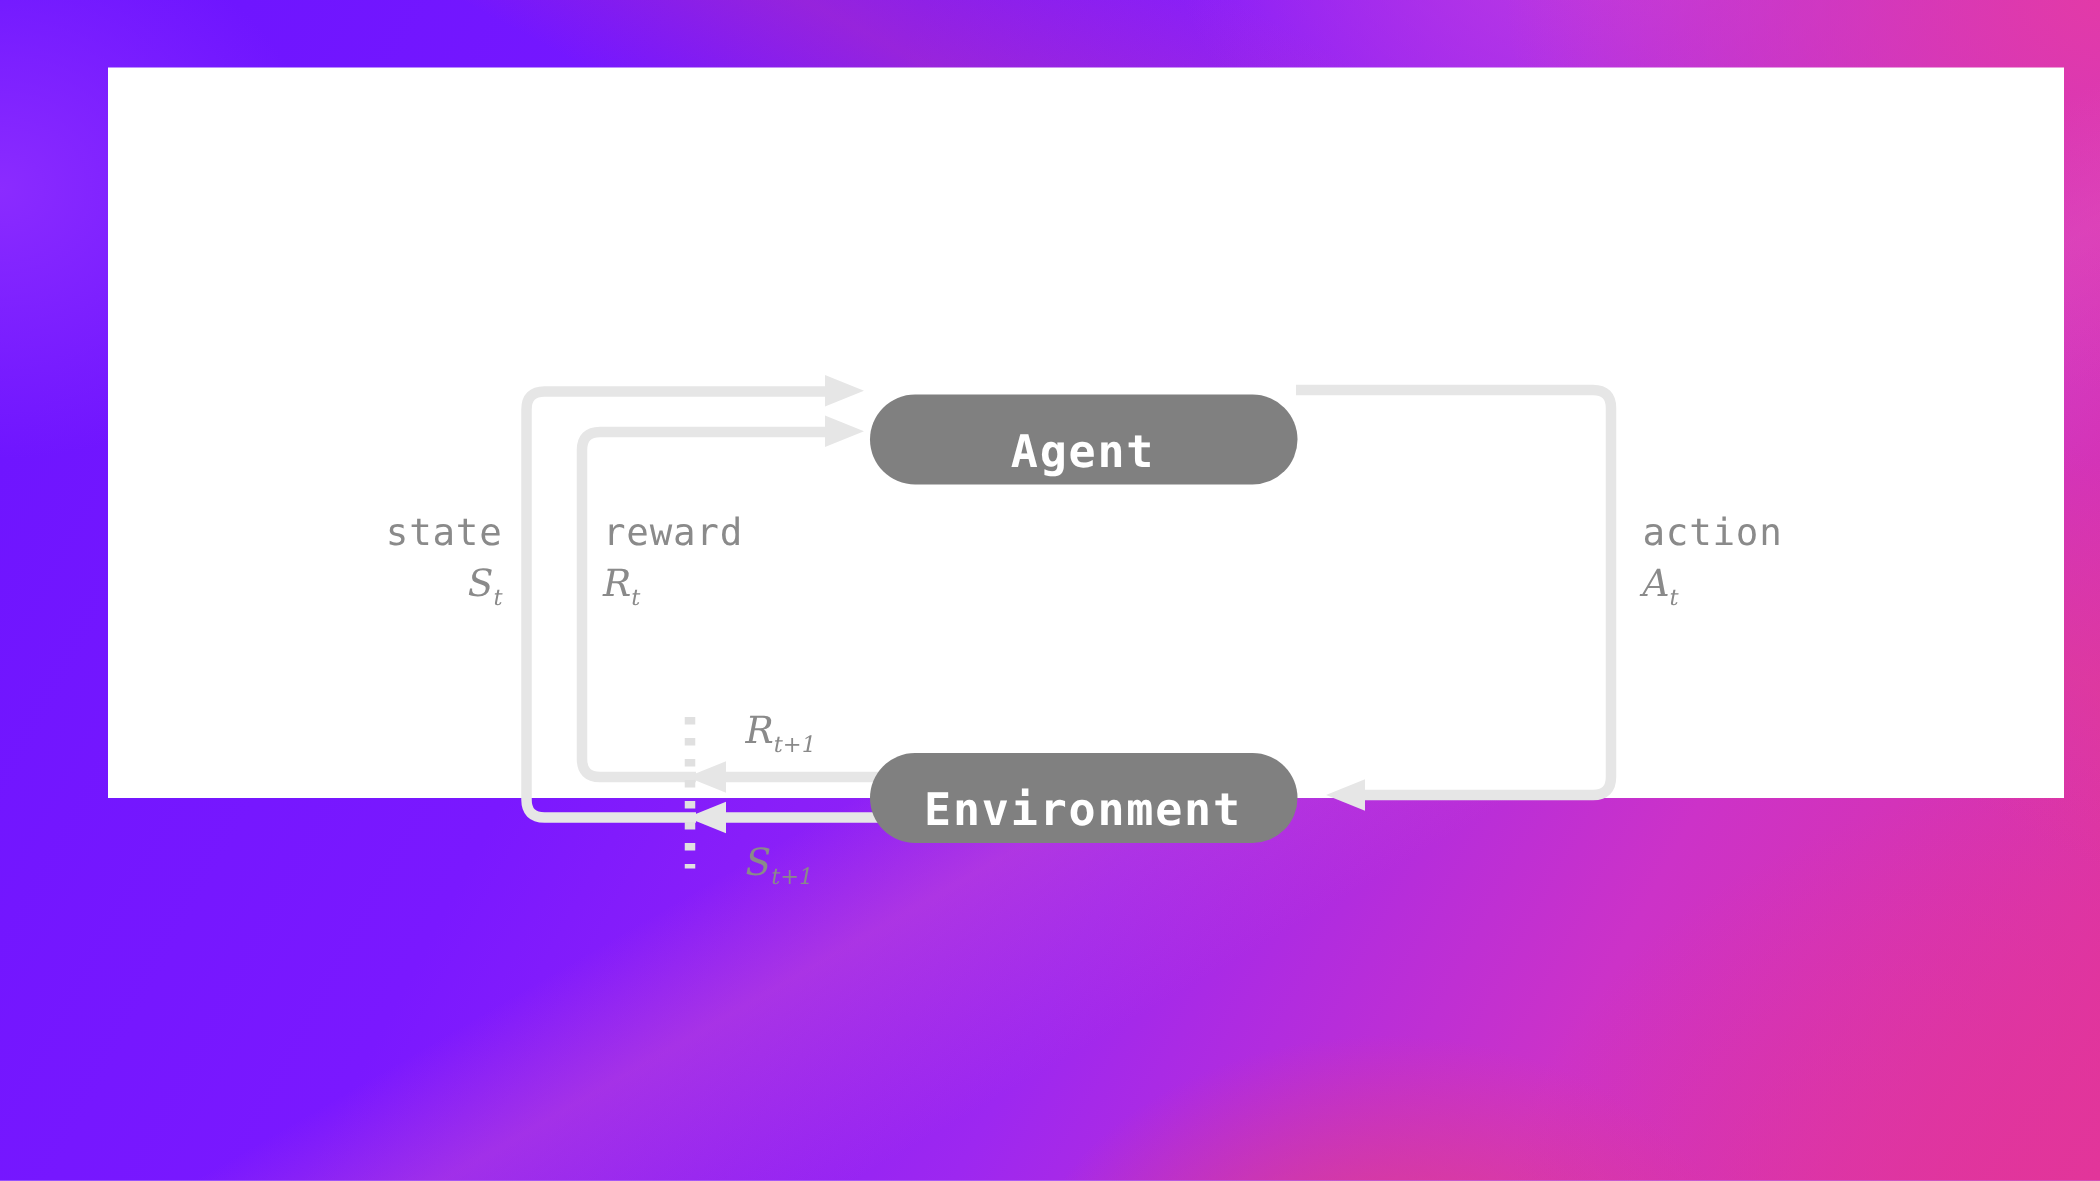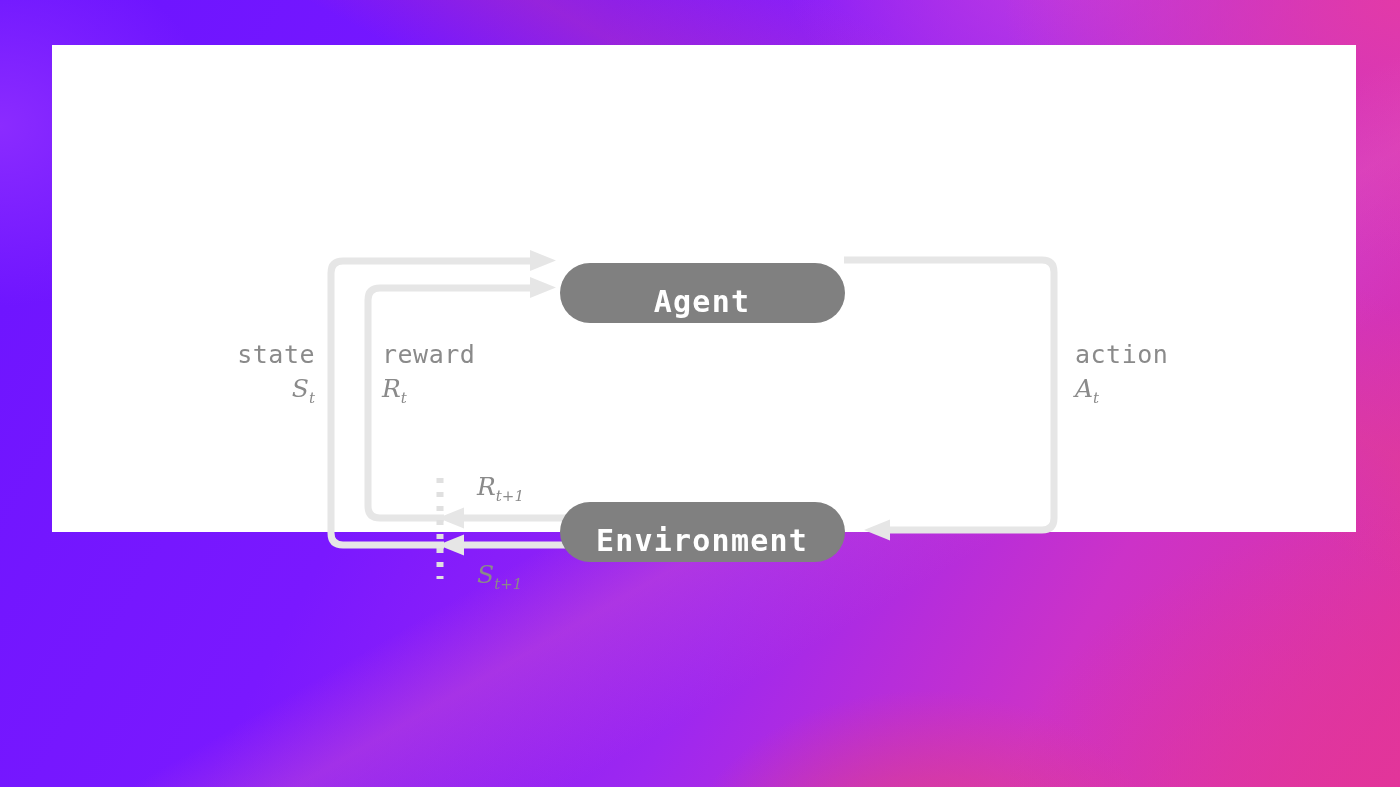--- a/index.html
+++ b/index.html
@@ -43,21 +43,21 @@
     position: absolute;
     inset: 0;
     background:
       linear-gradient(150deg, rgba(255,255,255,0) 54%, rgba(232,95,190,0.30) 60%, rgba(255,255,255,0) 70%),
       linear-gradient(28deg,  rgba(255,255,255,0) 62%, rgba(236,70,120,0.26) 70%, rgba(255,255,255,0) 80%);
   }
 
   
   .card {
     position: absolute;
-    left: 52px;
+    left: 72px;
     top: 45px;
     width: 1304px;
     height: 487px;
     background: #ffffff;
     text-align: center;
   }
 
   
   .diagram {
     position: absolute;

